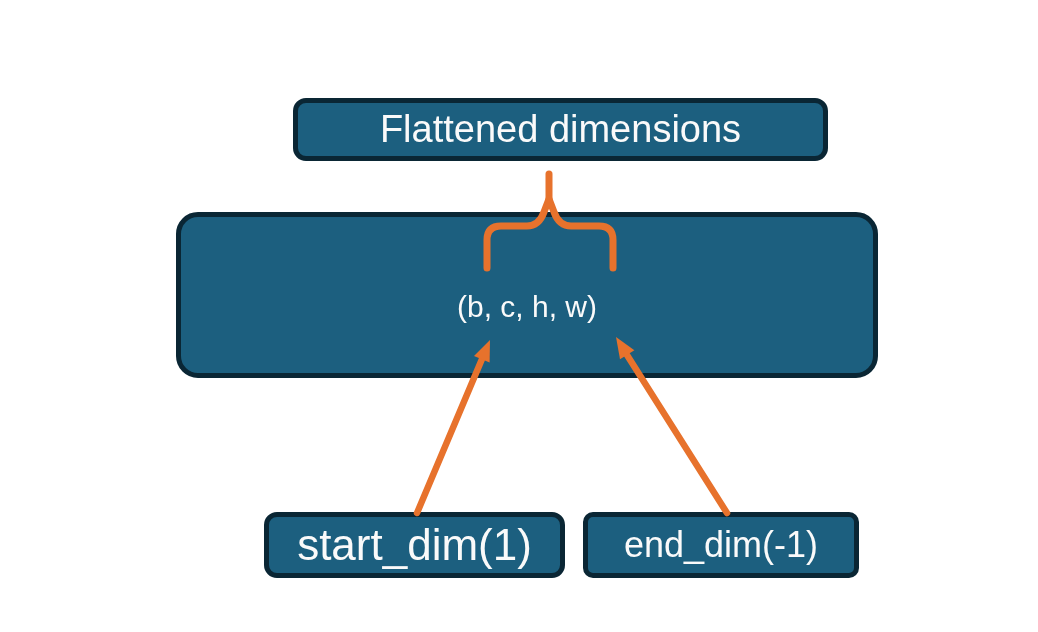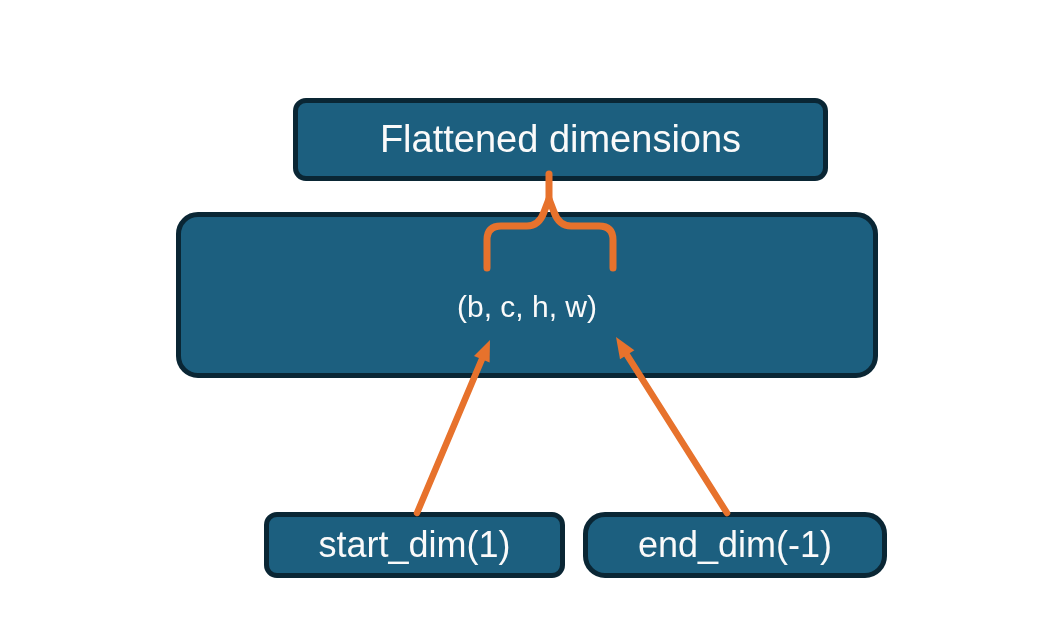--- a/index.html
+++ b/index.html
@@ -22,40 +22,40 @@
     border: 5px solid #0A2634;
     color: #FAFAFA;
     display: flex;
     align-items: center;
     justify-content: center;
     text-align: center;
     white-space: nowrap;
   }
   .node-top {
     left: 293px; top: 98px;
-    width: 535px; height: 83px;
+    width: 535px; height: 63px;
     border-radius: 13px;
     font-size: 38px;
   }
   .node-middle {
     left: 176px; top: 212px;
     width: 702px; height: 166px;
     border-radius: 22px;
     font-size: 30px;
   }
   .node-bottom-left {
     left: 264px; top: 512px;
     width: 301px; height: 66px;
     border-radius: 13px;
-    font-size: 36px;
+    font-size: 44px;
   }
   .node-bottom-right {
     left: 583px; top: 512px;
-    width: 304px; height: 66px;
-    border-radius: 22px;
+    width: 276px; height: 66px;
+    border-radius: 10px;
     font-size: 36px;
   }
   .node-middle .node-label {
     margin-top: 24px; 
   }
   .connector-layer {
     position: absolute;
     left: 0; top: 0;
     width: 1038px;
     height: 632px;

